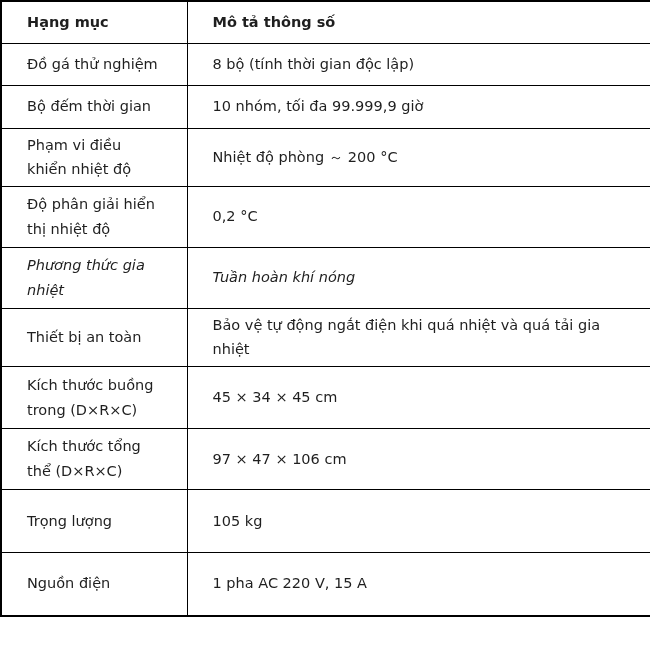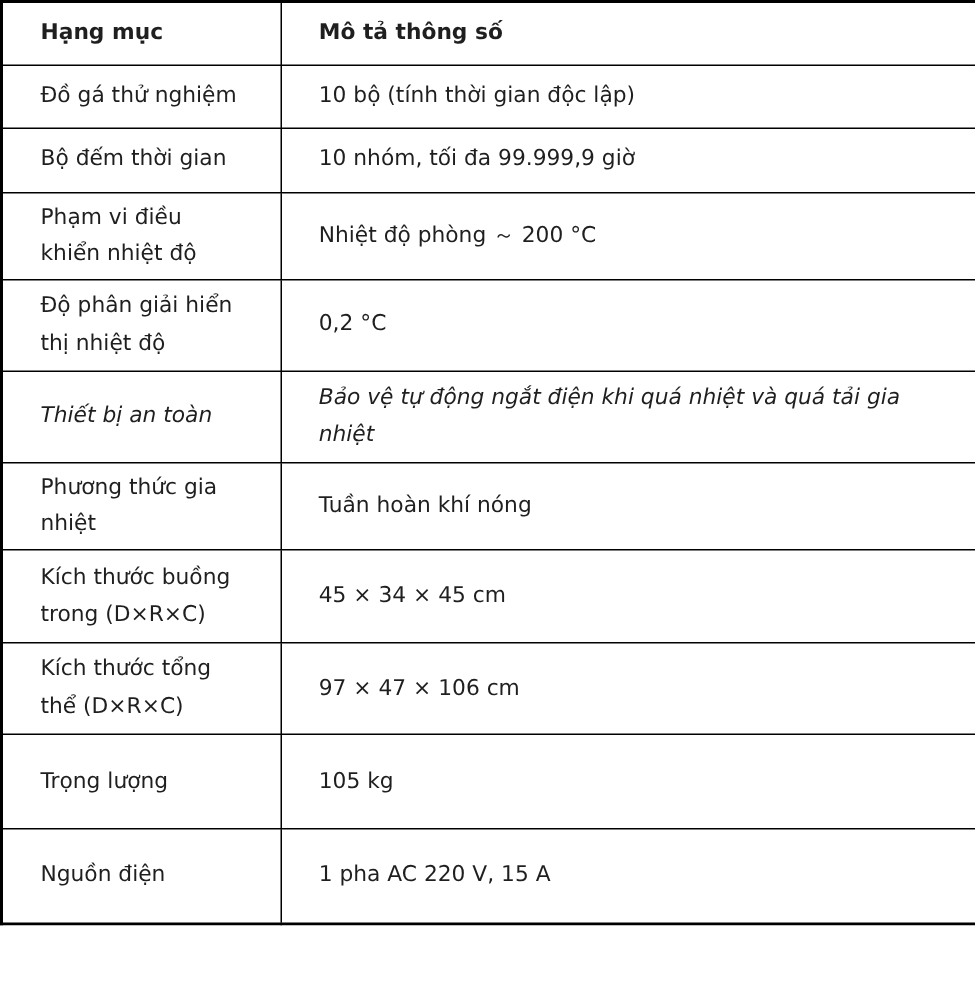--- a/index.html
+++ b/index.html
@@ -59,41 +59,41 @@
   </colgroup>
   <thead>
     <tr>
       <th>Hạng mục</th>
       <th>Mô tả thông số</th>
     </tr>
   </thead>
   <tbody id="spec-body">
       <tr>
         <td>Đồ gá thử nghiệm</td>
-        <td>10 bộ (tính thời gian độc lập)</td>
+        <td>8 bộ (tính thời gian độc lập)</td>
       </tr>
       <tr>
         <td>Bộ đếm thời gian</td>
         <td>10 nhóm, tối đa 99.999,9 giờ</td>
       </tr>
       <tr>
         <td>Phạm vi điều khiển nhiệt độ</td>
         <td>Nhiệt độ phòng ～ 200 °C</td>
       </tr>
       <tr>
         <td>Độ phân giải hiển thị nhiệt độ</td>
         <td>0,2 °C</td>
       </tr>
       <tr>
+        <td>Phương thức gia nhiệt</td>
+        <td>Tuần hoàn khí nóng</td>
+      </tr>
+      <tr>
         <td>Thiết bị an toàn</td>
         <td>Bảo vệ tự động ngắt điện khi quá nhiệt và quá tải gia nhiệt</td>
-      </tr>
-      <tr>
-        <td>Phương thức gia nhiệt</td>
-        <td>Tuần hoàn khí nóng</td>
       </tr>
       <tr>
         <td>Kích thước buồng trong (D×R×C)</td>
         <td>45 × 34 × 45 cm</td>
       </tr>
       <tr>
         <td>Kích thước tổng thể (D×R×C)</td>
         <td>97 × 47 × 106 cm</td>
       </tr>
       <tr>

